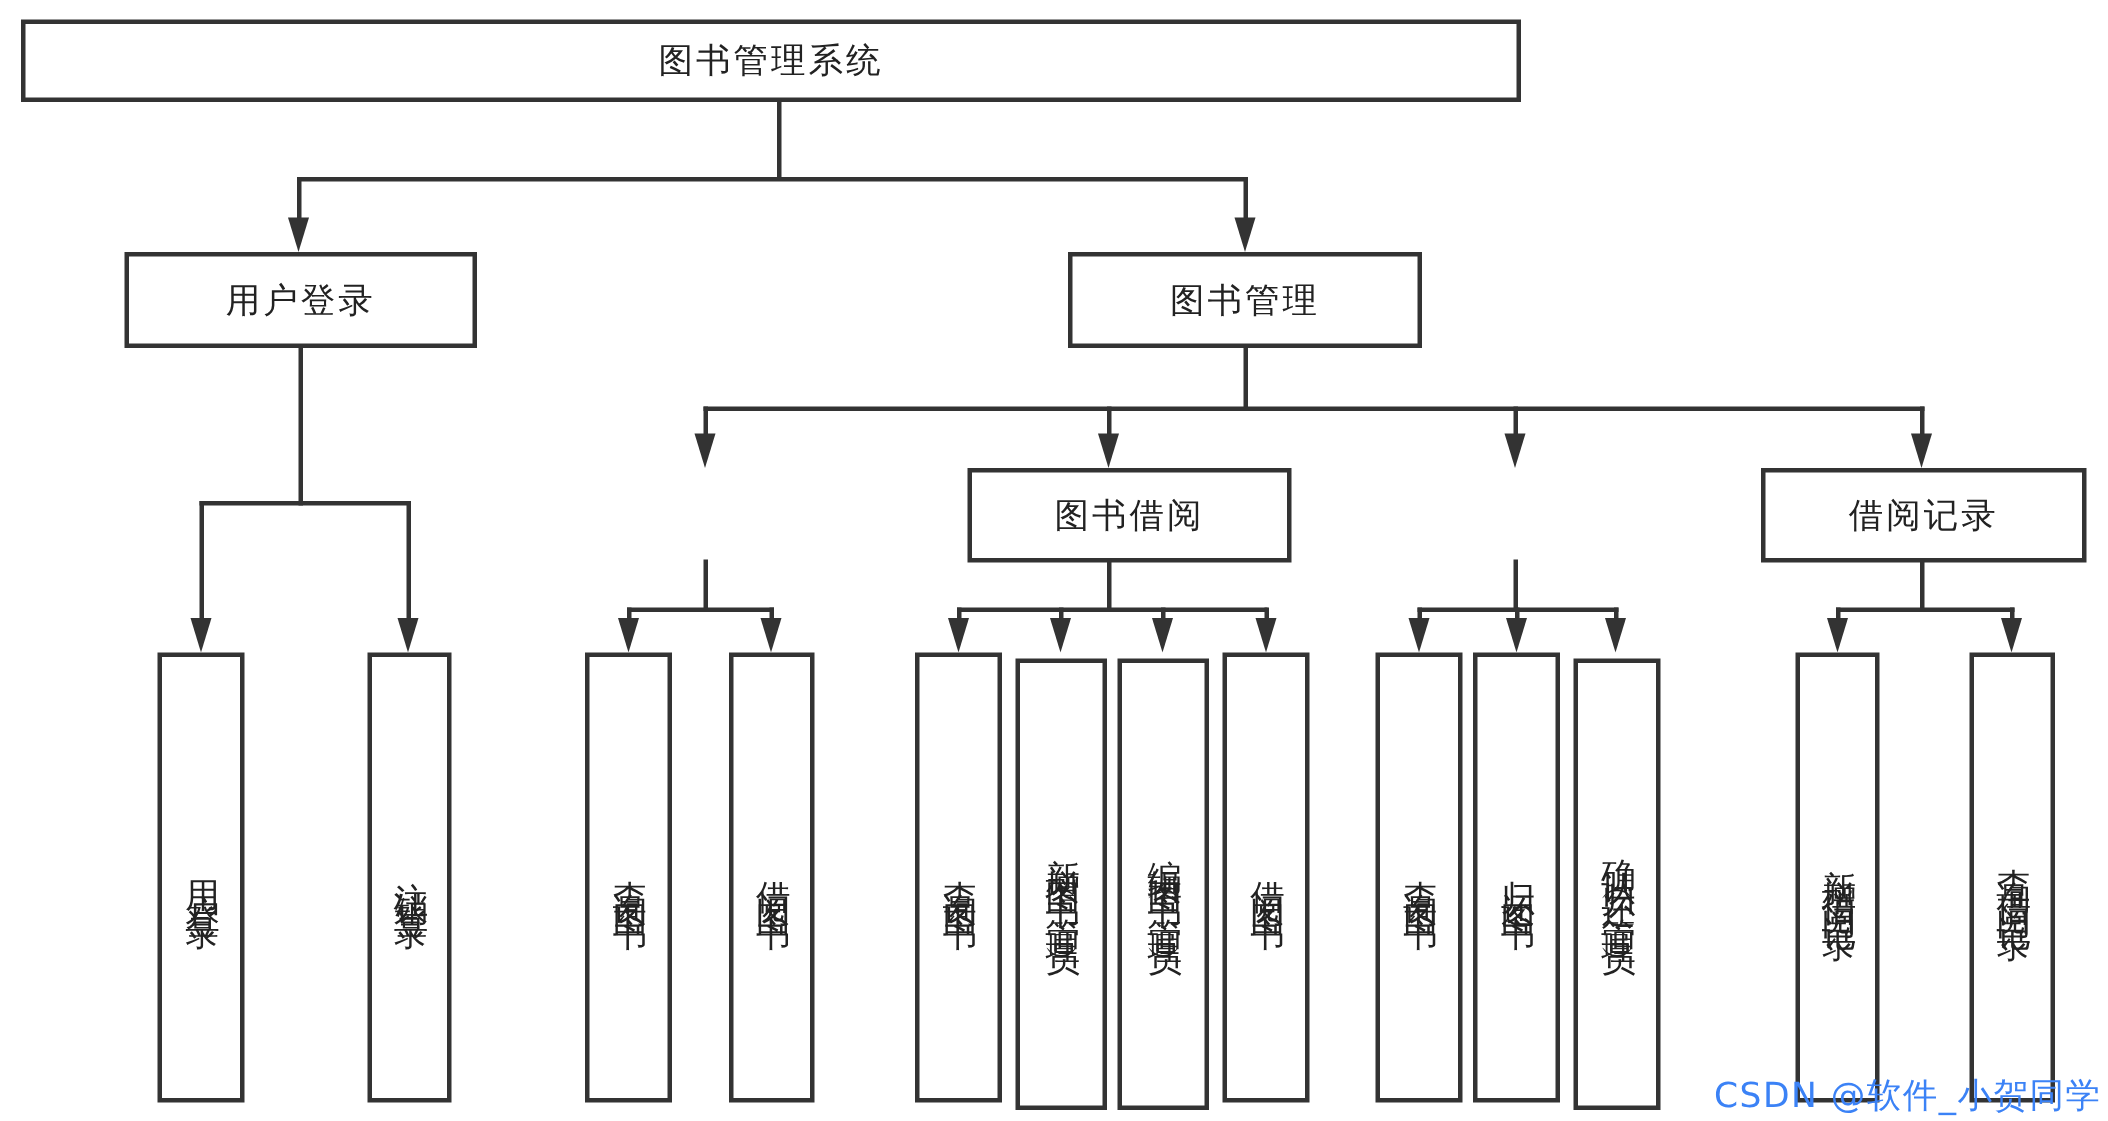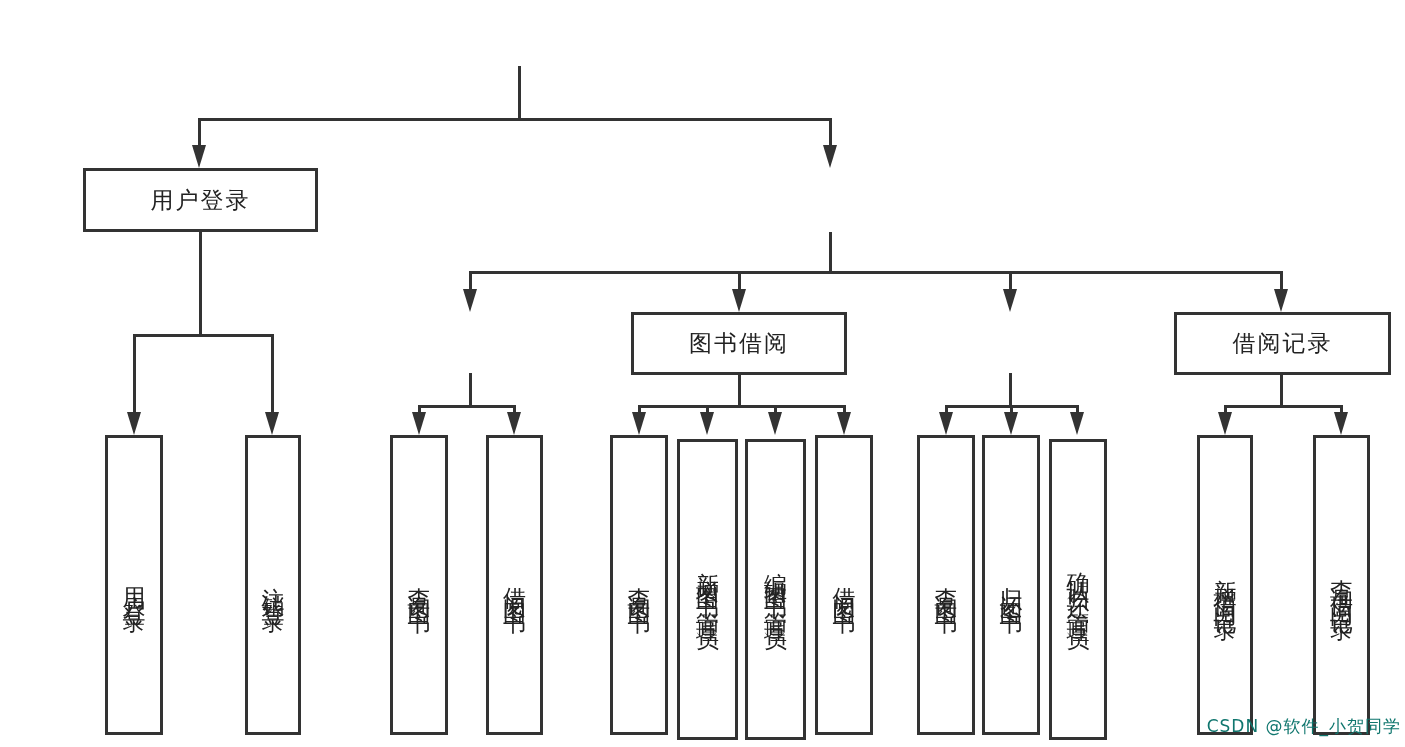--- a/index.html
+++ b/index.html
@@ -49,64 +49,70 @@
     position: absolute;
     width: 0; height: 0;
     border-left: 7px solid transparent;
     border-right: 7px solid transparent;
     border-top: 23px solid #333333;
   }
   .watermark {
     position: absolute;
     right: 4px;
     top: 715px;
-    font-size: 17px;
-    color: #0f766e;
+    font-size: 23px;
+    color: #3b82f6;
     letter-spacing: 1px;
     z-index: 10;
     white-space: nowrap;
     margin-left: 32px;
   }
 </style>
 </head>
 <body>
 
 <div id="canvas">
 
+  <div class="hbox" style="left:14px; top:13px; width:1000px; height:55px;">
+    <span>图书管理系统</span>
+  </div>
 
   <div class="vl" style="left:518px; top:66px; height:54px;"></div>
   <div class="hl" style="left:198px; top:118px; width:634px;"></div>
   <div class="vl" style="left:198px; top:118px; height:30px;"></div>
   <div class="tri" style="left:192px; top:145px;"></div>
   <div class="vl" style="left:829px; top:118px; height:30px;"></div>
   <div class="tri" style="left:823px; top:145px;"></div>
 
   <div class="hbox" style="left:83px; top:168px; width:235px; height:64px;">
     <span>用户登录</span>
+  </div>
+  <div class="hbox" style="left:712px; top:168px; width:236px; height:64px;">
+    <span>图书管理</span>
   </div>
 
   <div class="vl" style="left:199px; top:232px; height:105px;"></div>
   <div class="hl" style="left:133px; top:334px; width:141px;"></div>
   <div class="vl" style="left:133px; top:334px; height:80px;"></div>
   <div class="tri" style="left:127px; top:412px;"></div>
   <div class="vl" style="left:271px; top:334px; height:80px;"></div>
   <div class="tri" style="left:265px; top:412px;"></div>
 
   <div class="vl" style="left:829px; top:232px; height:42px;"></div>
   <div class="hl" style="left:469px; top:271px; width:814px;"></div>
   <div class="vl" style="left:469px; top:271px; height:20px;"></div>
   <div class="tri" style="left:463px; top:289px;"></div>
   <div class="vl" style="left:738px; top:271px; height:20px;"></div>
   <div class="tri" style="left:732px; top:289px;"></div>
   <div class="vl" style="left:1009px; top:271px; height:20px;"></div>
   <div class="tri" style="left:1003px; top:289px;"></div>
   <div class="vl" style="left:1280px; top:271px; height:20px;"></div>
   <div class="tri" style="left:1274px; top:289px;"></div>
 
-  <div class="hbox" style="left:631px; top:312px; width:216px; height:63px;">
+  <div class="hbox" style="left:645px; top:312px; width:216px; height:63px;">
     <span>图书借阅</span>
   </div>
   <div class="hbox" style="left:1174px; top:312px; width:217px; height:63px;">
     <span>借阅记录</span>
   </div>
 
   <div class="vl" style="left:469px; top:373px; height:35px;"></div>
   <div class="hl" style="left:418px; top:405px; width:98px;"></div>
   <div class="vl" style="left:418px; top:405px; height:11px;"></div>
   <div class="tri" style="left:412px; top:412px;"></div>

